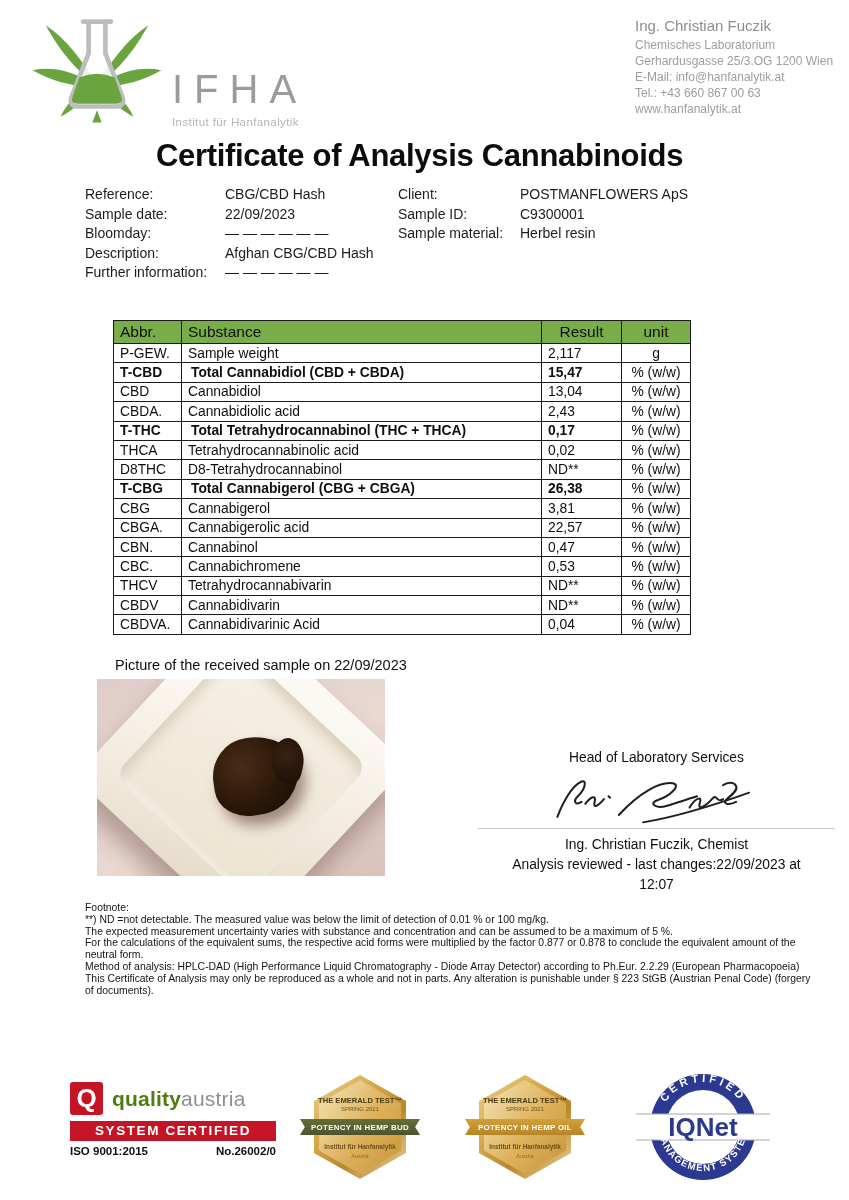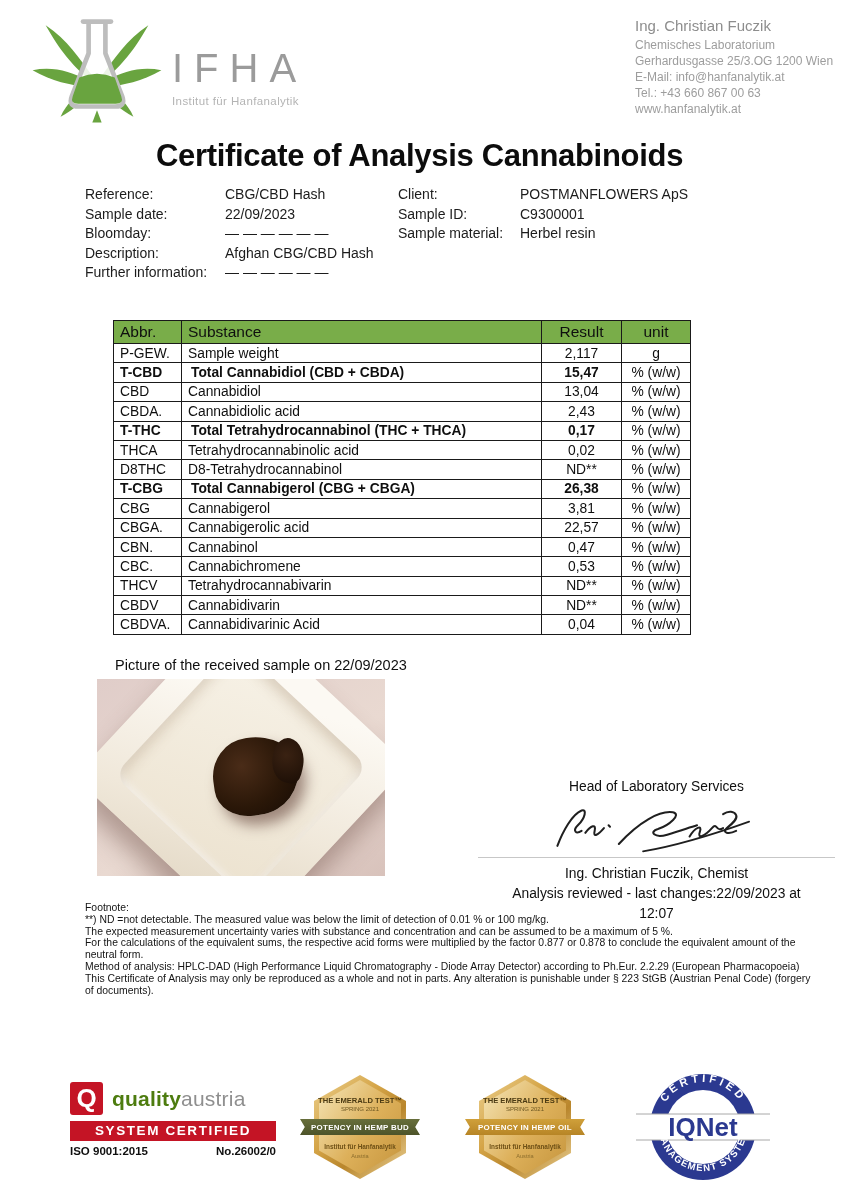--- a/index.html
+++ b/index.html
@@ -8,21 +8,21 @@
     position: relative;
     width: 849px;
     height: 1200px;
     background: #ffffff;
     font-family: "Liberation Sans", sans-serif;
     color: #111;
     overflow: hidden;
   }
 
   
-  .logo-wrap { position:absolute; left:26px; top:16px; display:flex; align-items:flex-start; }
+  .logo-wrap { position:absolute; left:26px; top:16px; display:flex; align-items:flex-end; }
   .leaf-svg { width:142px; height:112px; }
   .logo-text { margin-left:4px; padding-top:32px; }
   .logo-acronym { font-size:40px; color:#9b9b9b; letter-spacing:11px; line-height:1; font-weight:400; }
   .logo-sub { font-size:11.5px; color:#b4b4b4; margin-top:7px; letter-spacing:0.4px; }
 
   .contact { position:absolute; left:635px; top:16px; font-size:12px; line-height:16px; color:#9d9d9d; }
   .contact-name { font-size:15px; color:#8d8d8d; line-height:20px; margin-bottom:1px; }
 
   
   .title { position:absolute; left:0; right:30px; top:138px; text-align:center;
@@ -36,21 +36,21 @@
   .info-right .lbl { display:inline-block; width:122px; }
 
   
   .coa-table { position:absolute; left:113px; top:320px; width:577px;
                border-collapse:collapse; table-layout:fixed; font-size:13.8px; color:#0f0f0f;padding-left:48px; }
   .coa-table th, .coa-table td { border:1px solid #1a1a1a; padding:0 6px; height:19.4px; overflow:hidden; white-space:nowrap; }
   .coa-table thead th { background:#79ad49; font-weight:400; font-size:15.5px; height:23px; text-align:left; }
   .coa-table thead th.c { text-align:center; }
   .col-abbr { width:68px;  padding-left:5px; }
   .col-sub  { width:360px; padding-left:13px; }
-  .col-res  { width:80px;  text-align:center; padding-right:11px; }
+  .col-res  { width:80px;  text-align:left; padding-right:11px; }
   .col-unit { width:69px;  text-align:center; padding:0 2px; }
   tr.total .col-abbr, tr.total .col-sub, tr.total .col-res { font-weight:bold; }
   tr.total .col-sub { padding-left:9px; }
 
   .caption { position:absolute; left:115px; top:657px; font-size:14.5px; color:#0f0f0f; }
 
   
   .photo { position:absolute; left:97px; top:679px; width:288px; height:197px; overflow:hidden;
            background:linear-gradient(150deg,#e0cdc9 0%,#e9d9d1 55%,#d8c2bb 100%); }
   .plate { position:absolute; left:26px; top:-26px; width:236px; height:236px; transform:rotate(43deg);
@@ -63,21 +63,21 @@
   .hash-blob { position:absolute; left:116px; top:58px; width:86px; height:78px; transform:rotate(-8deg);
                background:radial-gradient(circle at 35% 35%, #4a2c18 0%, #2a1708 55%, #150a04 100%);
                border-radius:48% 60% 55% 45% / 55% 48% 62% 42%;
                box-shadow:6px 10px 14px rgba(90,55,45,0.55); }
   .hash-blob::before { content:""; position:absolute; right:-7px; top:6px; width:32px; height:44px;
                background:radial-gradient(circle at 40% 40%, #3a2212, #1a0d05);
                border-radius:45% 70% 30% 65%; transform:rotate(22deg); }
 
   
   .sig-block { position:absolute; left:478px; top:748px; width:357px; text-align:center;
-               font-size:13.8px; color:#0f0f0f; line-height:20px;margin-top:29px; }
+               font-size:13.8px; color:#0f0f0f; line-height:20px; }
   .sig-role { margin-bottom:6px; }
   .sig-svg { display:block; margin:0 auto; width:230px; height:54px; }
   .sig-rule { border:none; border-top:1px solid #c7c7c7; margin:0 0 6px 0; }
 
   
   .footnote { position:absolute; left:85px; top:902px; width:728px;
               font-size:10.4px; line-height:11.8px; color:#141414; }
 
   
   .qa { position:absolute; left:70px; top:1082px; width:210px; }

